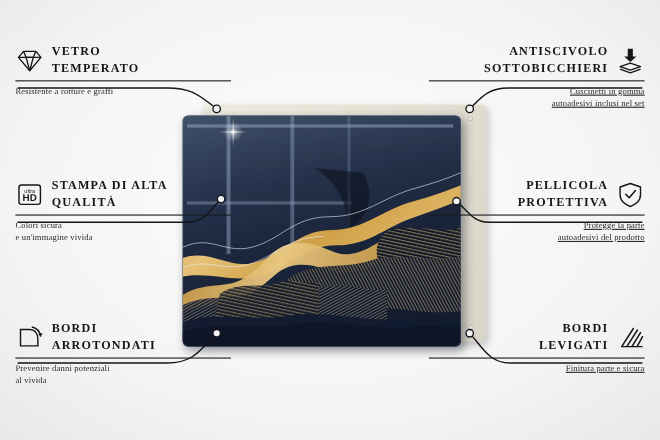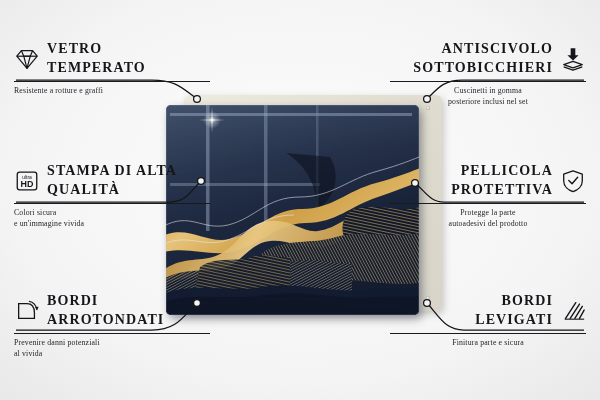--- a/index.html
+++ b/index.html
@@ -50,31 +50,31 @@
   
   .links{position:absolute;inset:0;width:600px;height:400px;}
 
   
   .feature{position:absolute;width:196px;}
   .feature .head{display:flex;align-items:center;gap:7px;}
   .feature.left .head{justify-content:flex-start;}
   .feature.right .head{justify-content:flex-end;}
   .icon{flex:0 0 auto;width:26px;height:26px;display:block;}
   .title{
-    font-size:14px;letter-spacing:1.1px;color:#15161a;line-height:1.35;
+    font-size:11px;letter-spacing:1.1px;color:#15161a;line-height:1.35;
     text-transform:uppercase;font-weight:700;
   }
   .feature.left .title{text-align:left;}
   .feature.right .title{text-align:right;}
   .rule{height:1px;background:#191a1e;margin-top:3px;}
   .desc{
     font-size:7.8px;line-height:1.45;color:#24252a;margin-top:3px;letter-spacing:.15px;
   }
   .feature.left .desc{text-align:left;}
-  .feature.right .desc{text-align:center;}
+  .feature.right .desc{text-align:right;text-decoration:underline;}
 
   
   #f-vetro   {left:14px;  top:40px;}
   #f-stampa  {left:14px;  top:162px;}
   #f-bordi   {left:14px;  top:292px;}
   #f-sotto   {left:390px; top:40px;}
   #f-pellic  {left:390px; top:162px;}
   #f-levig   {left:390px; top:292px;}
 </style>
 </head>
@@ -271,21 +271,21 @@
         <g fill="none" stroke="#15161a" stroke-width="1.3" stroke-linejoin="round">
           <path d="M11.5 2.5 H16.5 V10 H20 L14 15.5 L8 10 H11.5 Z" fill="#15161a" stroke="none"></path>
           <path d="M14 16.5 L24 20 L14 23.5 L4 20 Z"></path>
           <path d="M4 22.5 L14 26 L24 22.5"></path>
         </g>
       </svg>
     </div>
     <div class="rule"></div>
     <div class="desc">
       <div>Cuscinetti in gomma</div>
-      <div>posteriore inclusi nel set</div>
+      <div>autoadesivi inclusi nel set</div>
     </div>
   </div>
 
   <div class="feature right" id="f-pellic">
     <div class="head">
       <div class="title">
         <div>PELLICOLA</div>
         <div>PROTETTIVA</div>
       </div>
       <svg class="icon" viewBox="0 0 28 28">

